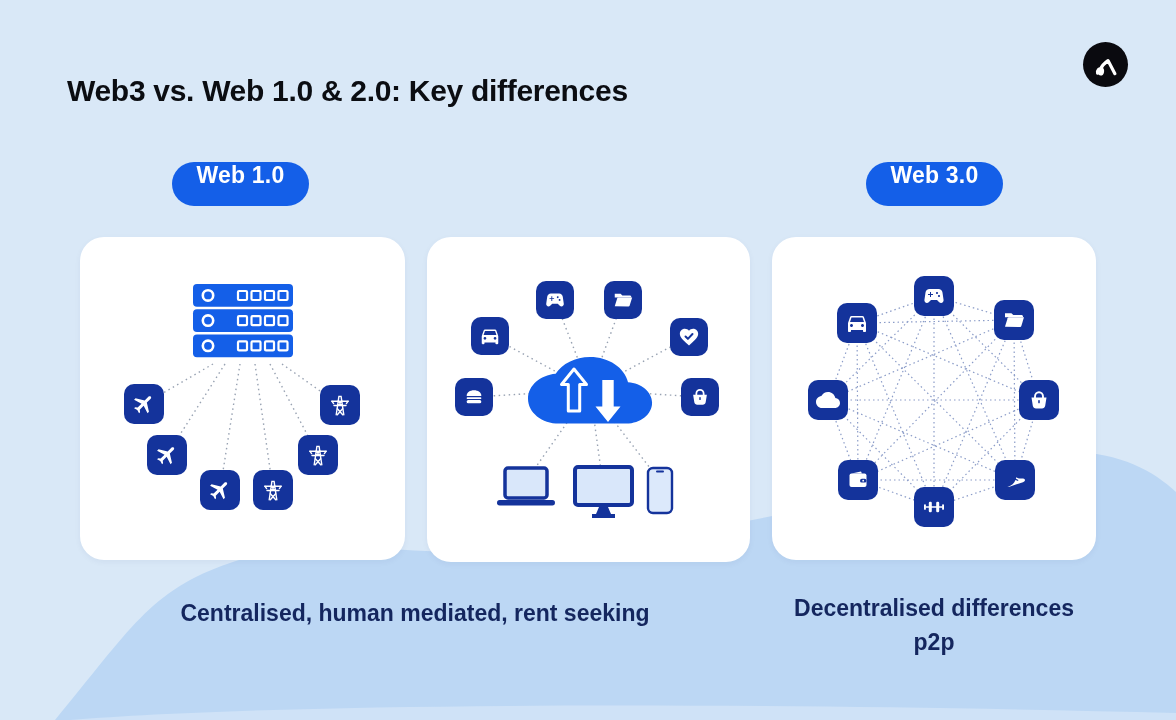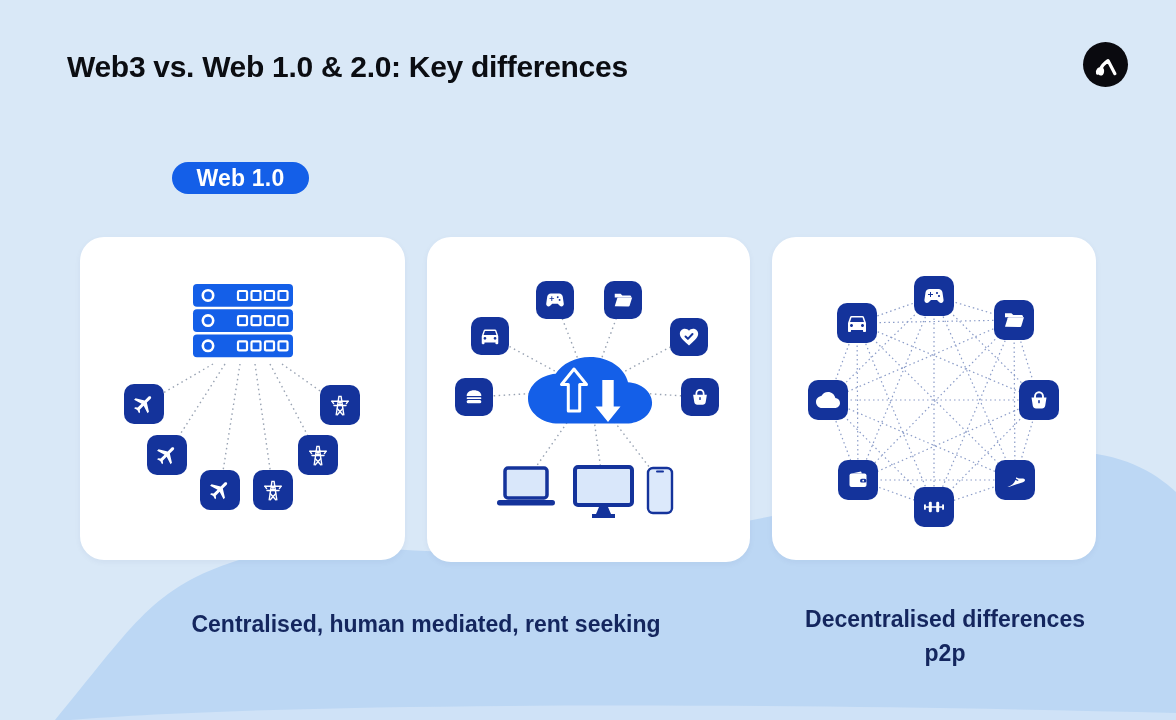--- a/index.html
+++ b/index.html
@@ -3,43 +3,43 @@
 <meta charset="utf-8">
 <style>
   html,body{margin:0;padding:0;}
   .canvas{
     position:relative;width:1176px;height:720px;overflow:hidden;
     background:#d9e8f7;
     font-family:"Liberation Sans", sans-serif;
   }
   .blob-svg{position:absolute;left:0;top:0;width:1176px;height:720px;}
   .title{
-    position:absolute;left:67px;top:48px;margin:0;
+    position:absolute;left:67px;top:72px;margin:0;
     font-size:30px;line-height:38px;font-weight:700;letter-spacing:-0.3px;color:#0b0d12;
   }
   .logo{
     position:absolute;left:1083px;top:42px;width:45px;height:45px;border-radius:50%;
     background:#0a0a0f;display:flex;align-items:center;justify-content:center;
   }
   .pill{
-    position:absolute;top:162px;width:137px;height:32px;border-radius:22px;
-    background:#145FE8;color:#ffffff;display:flex;align-items:center;justify-content:center;
+    position:absolute;top:162px;width:137px;height:44px;border-radius:22px;
+    background:#145FE8;color:#ffffff;display:flex;align-items:flex-start;justify-content:center;
     font-size:23px;font-weight:700;letter-spacing:0.2px;
   }
   .pill1{left:172px}.pill2{left:519px}.pill3{left:866px}
   .card{
     position:absolute;top:237px;height:323px;background:#ffffff;border-radius:24px;
     box-shadow:0 2px 6px rgba(20,38,94,0.05);
   }
   .card1{left:80px;width:325px}
   .card2{left:427px;width:323px;height:325px}
   .card3{left:772px;width:324px}
   .card svg{display:block}
   .caption{
-    position:absolute;margin:11px;color:#14265E;font-weight:700;
+    position:absolute;margin:0;color:#14265E;font-weight:700;
     font-size:23px;line-height:34px;text-align:center;
   }
   .cap1{left:155px;top:596px;width:520px;}
   .cap1 span{display:inline-block;max-width:480px;}
   .cap2{left:773px;top:591px;width:322px;}
   .cap2 span{display:inline-block;max-width:290px;}
 </style>
 </head>
 <body>
 
@@ -116,20 +116,23 @@
 
   <h1 class="title">Web3 vs. Web 1.0 &amp; 2.0: Key differences</h1>
   <div class="logo">
     <svg width="32" height="32" viewBox="0 0 32 32">
       <path d="M7.6 24.2c-.6-2.7 1.7-5.3 3.7-4.4 2 1 1.4 5.2-.7 5.2-2.5 0-.7-7.8 7.4-13.4l6.9 13.1" fill="none" stroke="#fff" stroke-width="3.2" stroke-linecap="round" stroke-linejoin="round"></path>
     </svg>
   </div>
 
   <div class="pill pill1">
       <span>Web 1.0</span>
+    </div>
+  <div class="pill pill3">
+      <span>Web 3.0</span>
     </div>
 
   <div class="card card1">
     <svg width="325" height="323" viewBox="0 0 325 323">
       <g stroke="#98a2b2" stroke-width="1.4" stroke-dasharray="1.5 3.5">
         <line x1="133" y1="127" x2="64" y2="167"></line>
         <line x1="145" y1="127" x2="87" y2="218"></line>
         <line x1="160" y1="127" x2="140" y2="253"></line>
         <line x1="175" y1="127" x2="193" y2="253"></line>
         <line x1="190" y1="127" x2="238" y2="218"></line>

